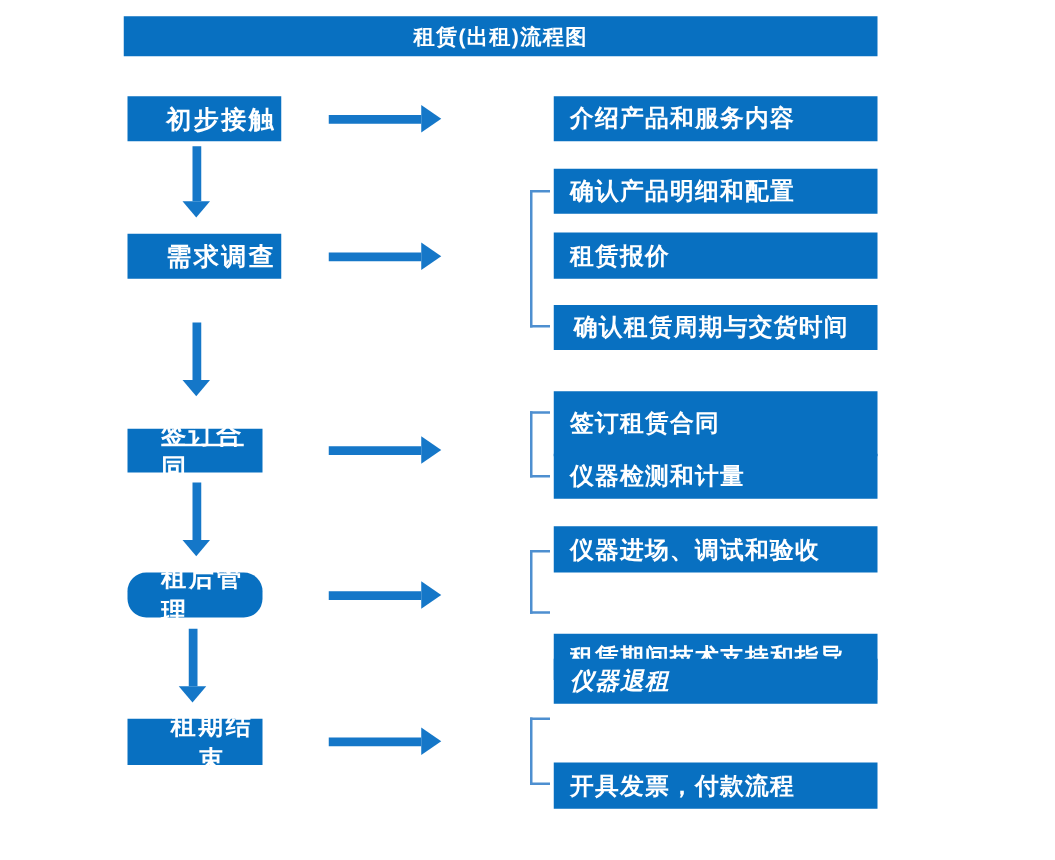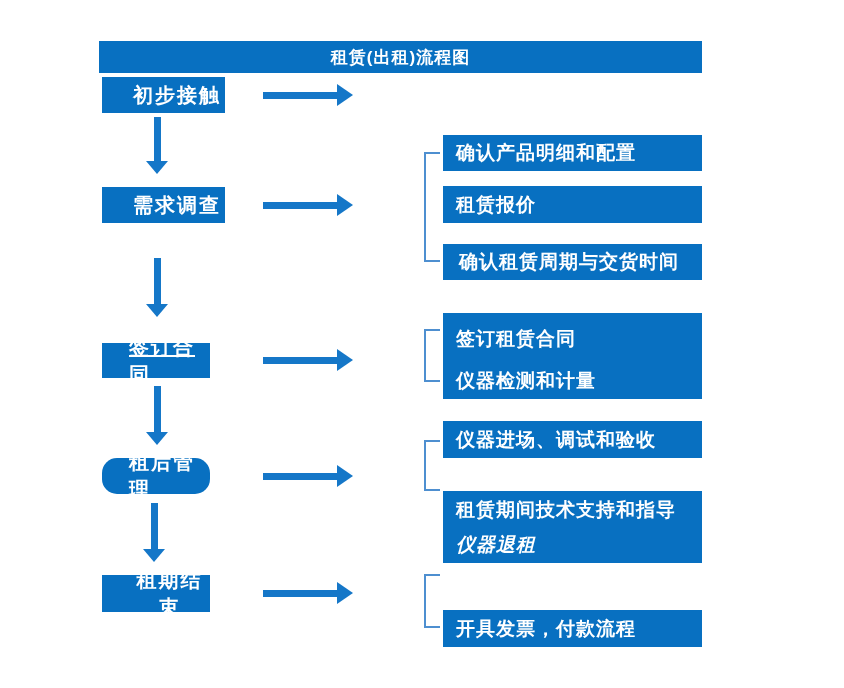--- a/index.html
+++ b/index.html
@@ -9,21 +9,20 @@
     background:#ffffff;
     font-family:"Liberation Sans", sans-serif;
     overflow:hidden;
   }
   .title-bar{
     position:absolute;left:99px;top:13px;width:603px;height:32px;
     background:var(--box-blue,#0870c1);
     color:#ffffff;font-weight:bold;font-size:17px;
     display:flex;align-items:center;justify-content:center;
     letter-spacing:1px;
-    margin-top:28px;
   }
   .box{
     position:absolute;
     background:var(--box-blue,#0870c1);
     color:#ffffff;font-weight:bold;
     display:flex;align-items:center;
     box-sizing:border-box;
   }
   .lbox{
     left:102px;font-size:20px;justify-content:center;
@@ -119,27 +118,28 @@
   <div class="harrow" style="top:582px;">
     <div class="hshaft"></div>
     <div class="hhead"></div>
   </div>
 
   <div class="bracket" style="top:152px;height:110px;"></div>
   <div class="bracket" style="top:329px;height:53px;"></div>
   <div class="bracket" style="top:440px;height:51px;"></div>
   <div class="bracket" style="top:574px;height:54px;"></div>
 
+  <div class="box rbox" style="top:77px;height:36px;">介绍产品和服务内容</div>
 
   <div class="box rbox" style="top:135px;height:36px;">确认产品明细和配置</div>
   <div class="box rbox" style="top:186px;height:37px;">租赁报价</div>
   <div class="box rbox" style="top:244px;height:36px;padding-left:16px;">确认租赁周期与交货时间</div>
 
   <div class="box rbox" style="top:313px;height:52px;">签订租赁合同</div>
   <div class="box rbox" style="top:363px;height:36px;">仪器检测和计量</div>
 
   <div class="box rbox" style="top:421px;height:37px;">仪器进场、调试和验收</div>
-  <div class="box rbox" style="top:491px;height:37px;">租赁期间技术支持和指导</div>
+  <div class="box rbox" style="top:507px;height:37px;">租赁期间技术支持和指导</div>
 
   <div class="box rbox" style="top:527px;height:36px;font-style:italic;">仪器退租</div>
   <div class="box rbox" style="top:610px;height:37px;">开具发票，付款流程</div>
 
 </div>
 
 </body></html>

